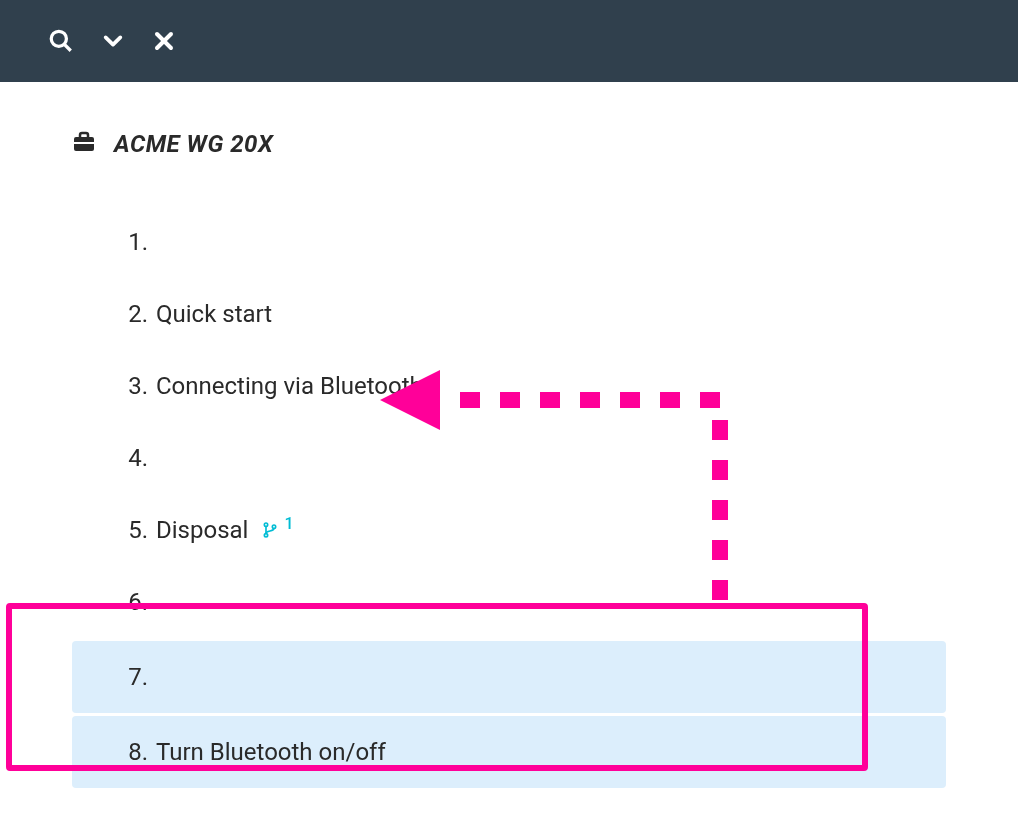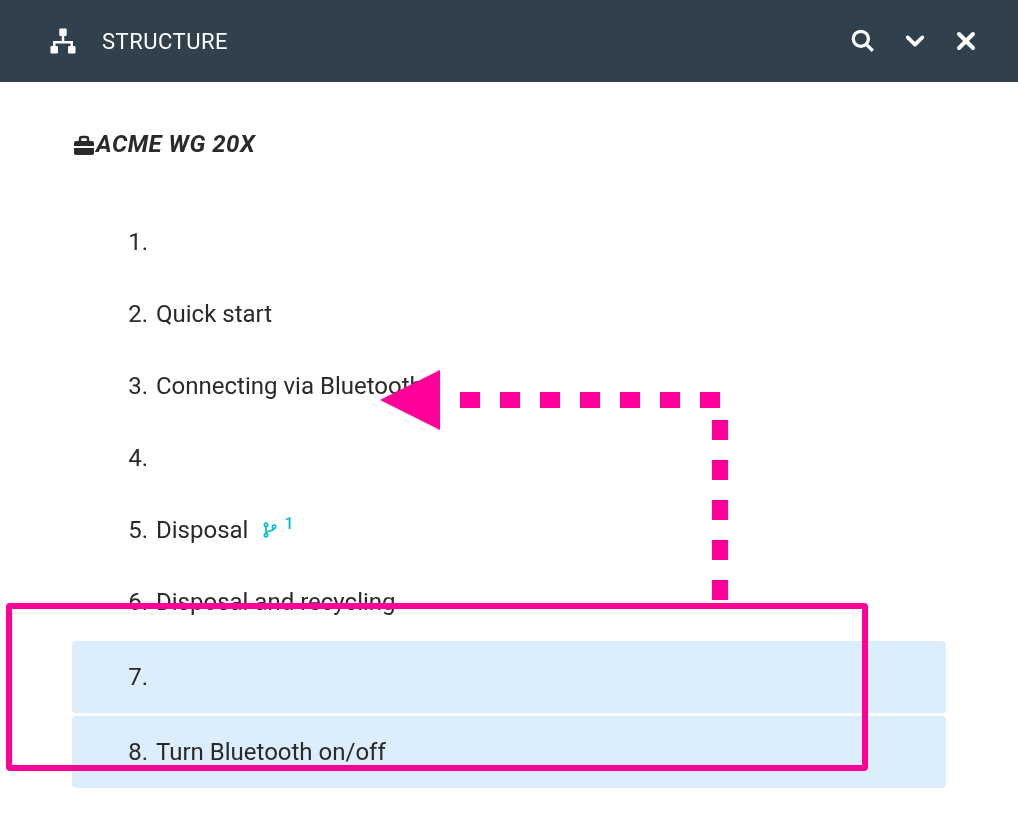--- a/index.html
+++ b/index.html
@@ -34,21 +34,22 @@
     display: flex;
     align-items: center;
     gap: 28px;
   }
   .content {
     padding: 48px 72px 0 72px;
     position: relative;
   }
   .project-row {
     display: flex;
-    align-items: flex-end;
+    align-items: flex-start;
+    gap: 18px;
     margin-bottom: 48px;
   }
   .project-title {
     font-size: 24px;
     font-weight: 700;
     font-style: italic;
     color: #2a2a2a;
     letter-spacing: 0.5px;
   }
   .toc {
@@ -93,34 +94,20 @@
     border: 6px solid #ff0099;
     border-radius: 4px;
     pointer-events: none;
   }
   svg { display: block; }
 </style>
 </head>
 <body>
 
 <div class="header">
-  <div class="header-left">
-    <span>
-      <svg width="30" height="30" viewBox="0 0 24 24" fill="#ffffff">
-        <rect x="9" y="2" width="6" height="6" rx="1"></rect>
-        <rect x="2" y="16" width="6" height="6" rx="1"></rect>
-        <rect x="16" y="16" width="6" height="6" rx="1"></rect>
-        <rect x="11" y="8" width="2" height="5"></rect>
-        <rect x="4" y="12" width="16" height="2"></rect>
-        <rect x="4" y="12" width="2" height="5"></rect>
-        <rect x="18" y="12" width="2" height="5"></rect>
-      </svg>
-    </span>
-    <span class="header-title">STRUCTURE</span>
-  </div>
   <div class="header-actions">
     <span>
       <svg width="26" height="26" viewBox="0 0 24 24" fill="none" stroke="#ffffff" stroke-width="3">
         <circle cx="10" cy="10" r="7"></circle>
         <line x1="15" y1="15" x2="21" y2="21"></line>
       </svg>
     </span>
     <span>
       <svg width="22" height="22" viewBox="0 0 24 24" fill="none" stroke="#ffffff" stroke-width="4" stroke-linecap="round" stroke-linejoin="round">
         <polyline points="4 8 12 16 20 8"></polyline>
@@ -171,21 +158,20 @@
             <circle cx="6" cy="20" r="2.5"></circle>
             <circle cx="18" cy="7" r="2.5"></circle>
             <path d="M6 6.5 V17.5"></path>
             <path d="M18 9.5 C18 15 6 12 6 17.5"></path>
           </svg>
           <sup>1</sup>
         </span>
       </div>
       <div class="toc-item">
         <span class="num">6.</span>
-        <span>Disposal and recycling</span>
       </div>
       <div class="toc-item selected">
         <span class="num">7.</span>
       </div>
       <div class="toc-item selected">
         <span class="num">8.</span>
         <span>Turn Bluetooth on/off</span>
       </div>
     </div>
 

